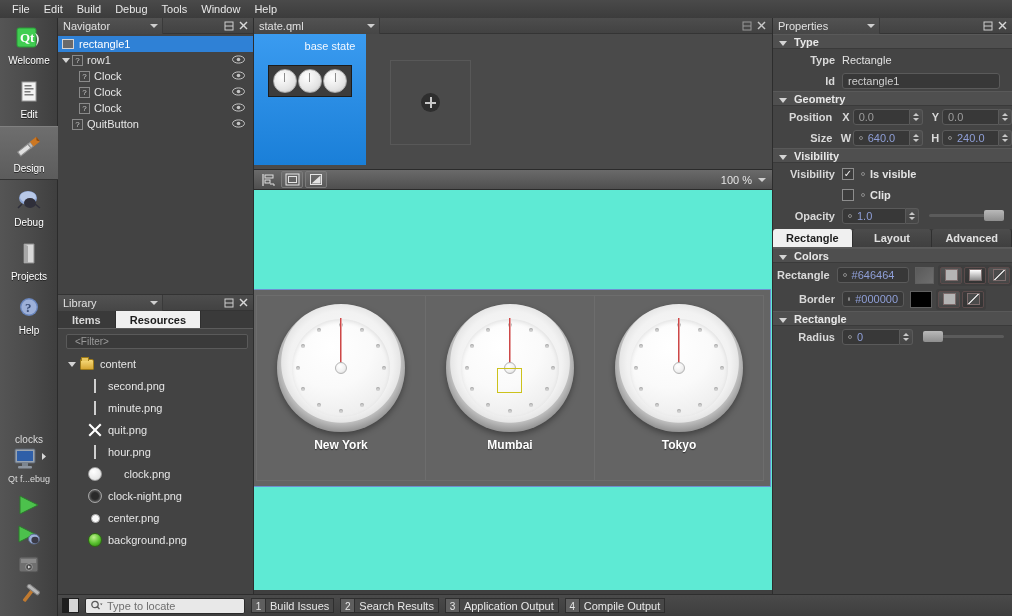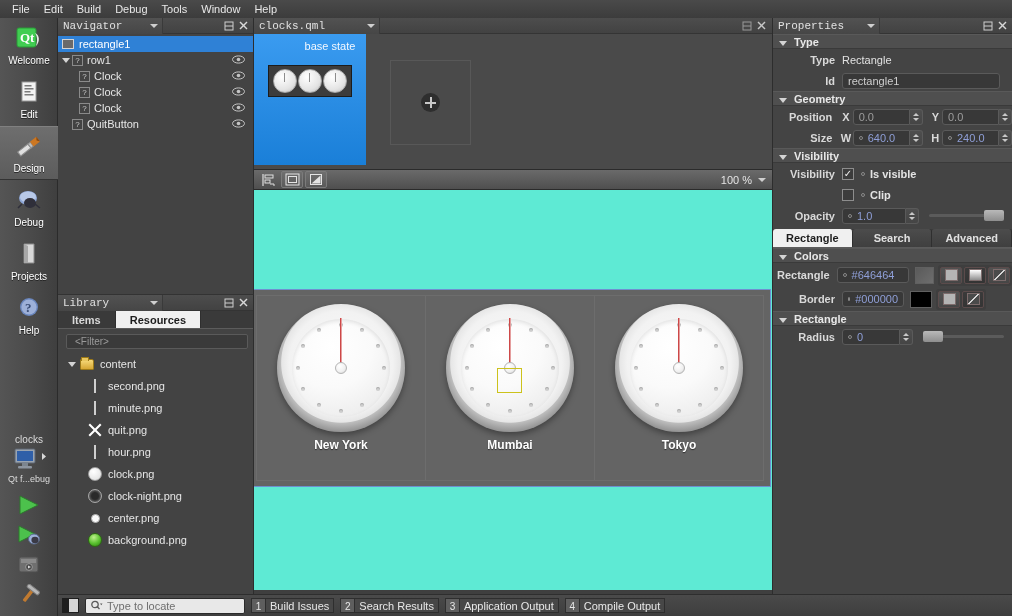--- a/index.html
+++ b/index.html
@@ -50,21 +50,21 @@
   #kitarea .proj { font-size: 10px; color: #dcdcdc; margin-top: 6px; }
   #kitarea .kitname { font-size: 9px; color: #dcdcdc; margin-top: 1px;}
   .runbtn { width: 34px; height: 30px; display:flex; align-items:center; justify-content:center; }
 
   
   .panel-header {
     height: 16px; background: linear-gradient(to bottom,#4d4d4d,#424242);
     display: flex; align-items: center; font-size: 11px; color: #d8d8d8;
     border-bottom: 1px solid #343434;
   }
-  .panel-title { padding-left: 5px; font-family: Liberation Mono, monospace; }
+  .panel-title { padding-left: 5px; }
   .panel-combo-arrow {
     width: 0; height: 0; border-left: 4px solid transparent;
     border-right: 4px solid transparent; border-top: 4px solid #cfcfcf;
     margin-left: auto; margin-right: 4px;
   }
   .hdr-btn { width: 14px; height: 14px; display:flex; align-items:center; justify-content:center; }
   .hdr-right { display: flex; align-items: center; padding-right: 3px; }
 
   
   #navigator {
@@ -637,21 +637,21 @@
         <span>quit.png</span>
       </div>
 
       <div class="res-row" style="padding-left:28px;">
         <div class="ri">
           <div style="width:2px;height:14px;background:#cfcfcf;"></div>
         </div>
         <span>hour.png</span>
       </div>
 
-      <div class="res-row" style="padding-left:28px;">
+      <div class="res-row" style="padding-left:28px;gap:16px;">
         <div class="ri">
           <div style="width:14px;height:14px;border-radius:50%;background:radial-gradient(circle at 38% 30%,#fff,#dcdcdc);border:1px solid #9f9f9f;"></div>
         </div>
         <span>clock.png</span>
       </div>
 
       <div class="res-row" style="padding-left:28px;">
         <div class="ri">
           <div style="width:14px;height:14px;border-radius:50%;background:radial-gradient(circle at 50% 50%,#2a2a2a 40%,#8d8d8d 100%);border:1px solid #a8a8a8;"></div>
         </div>
@@ -671,21 +671,21 @@
         </div>
         <span>background.png</span>
       </div>
     </div>
   </div>
 
   <div id="center">
 
     <div id="ed-hdr">
       <div id="ed-filecombo">
-        <span class="panel-title">clocks.qml</span>
+        <span class="panel-title">state.qml</span>
         <span class="panel-combo-arrow"></span>
       </div>
       <div id="ed-hdr-rest">
         <div class="hdr-btn">
           <svg width="10" height="10" viewBox="0 0 10 10">
               <rect x="1" y="1" width="8" height="8" fill="none" stroke="#9a9a9a"></rect>
               <line x1="1" y1="5" x2="9" y2="5" stroke="#9a9a9a"></line>
             </svg>
         </div>
         <div class="hdr-btn">
@@ -936,21 +936,21 @@
       </div>
       <div style="flex:1;display:flex;align-items:center;margin:0 8px 0 10px;">
         <div class="slider-track">
           <div class="slider-knob" style="right:0;"></div>
         </div>
       </div>
     </div>
 
     <div id="ptabs">
       <div class="ptab active">Rectangle</div>
-      <div class="ptab">Search</div>
+      <div class="ptab">Layout</div>
       <div class="ptab">Advanced</div>
     </div>
 
     <div class="sec-hdr">
       <span class="tri"><span class="tri-down" style="display:inline-block;"></span></span>
       <span>Colors</span>
     </div>
     <div class="prow" style="height:24px;">
       <div class="plabel">Rectangle</div>
       <div class="field blue" style="width:83px;">

